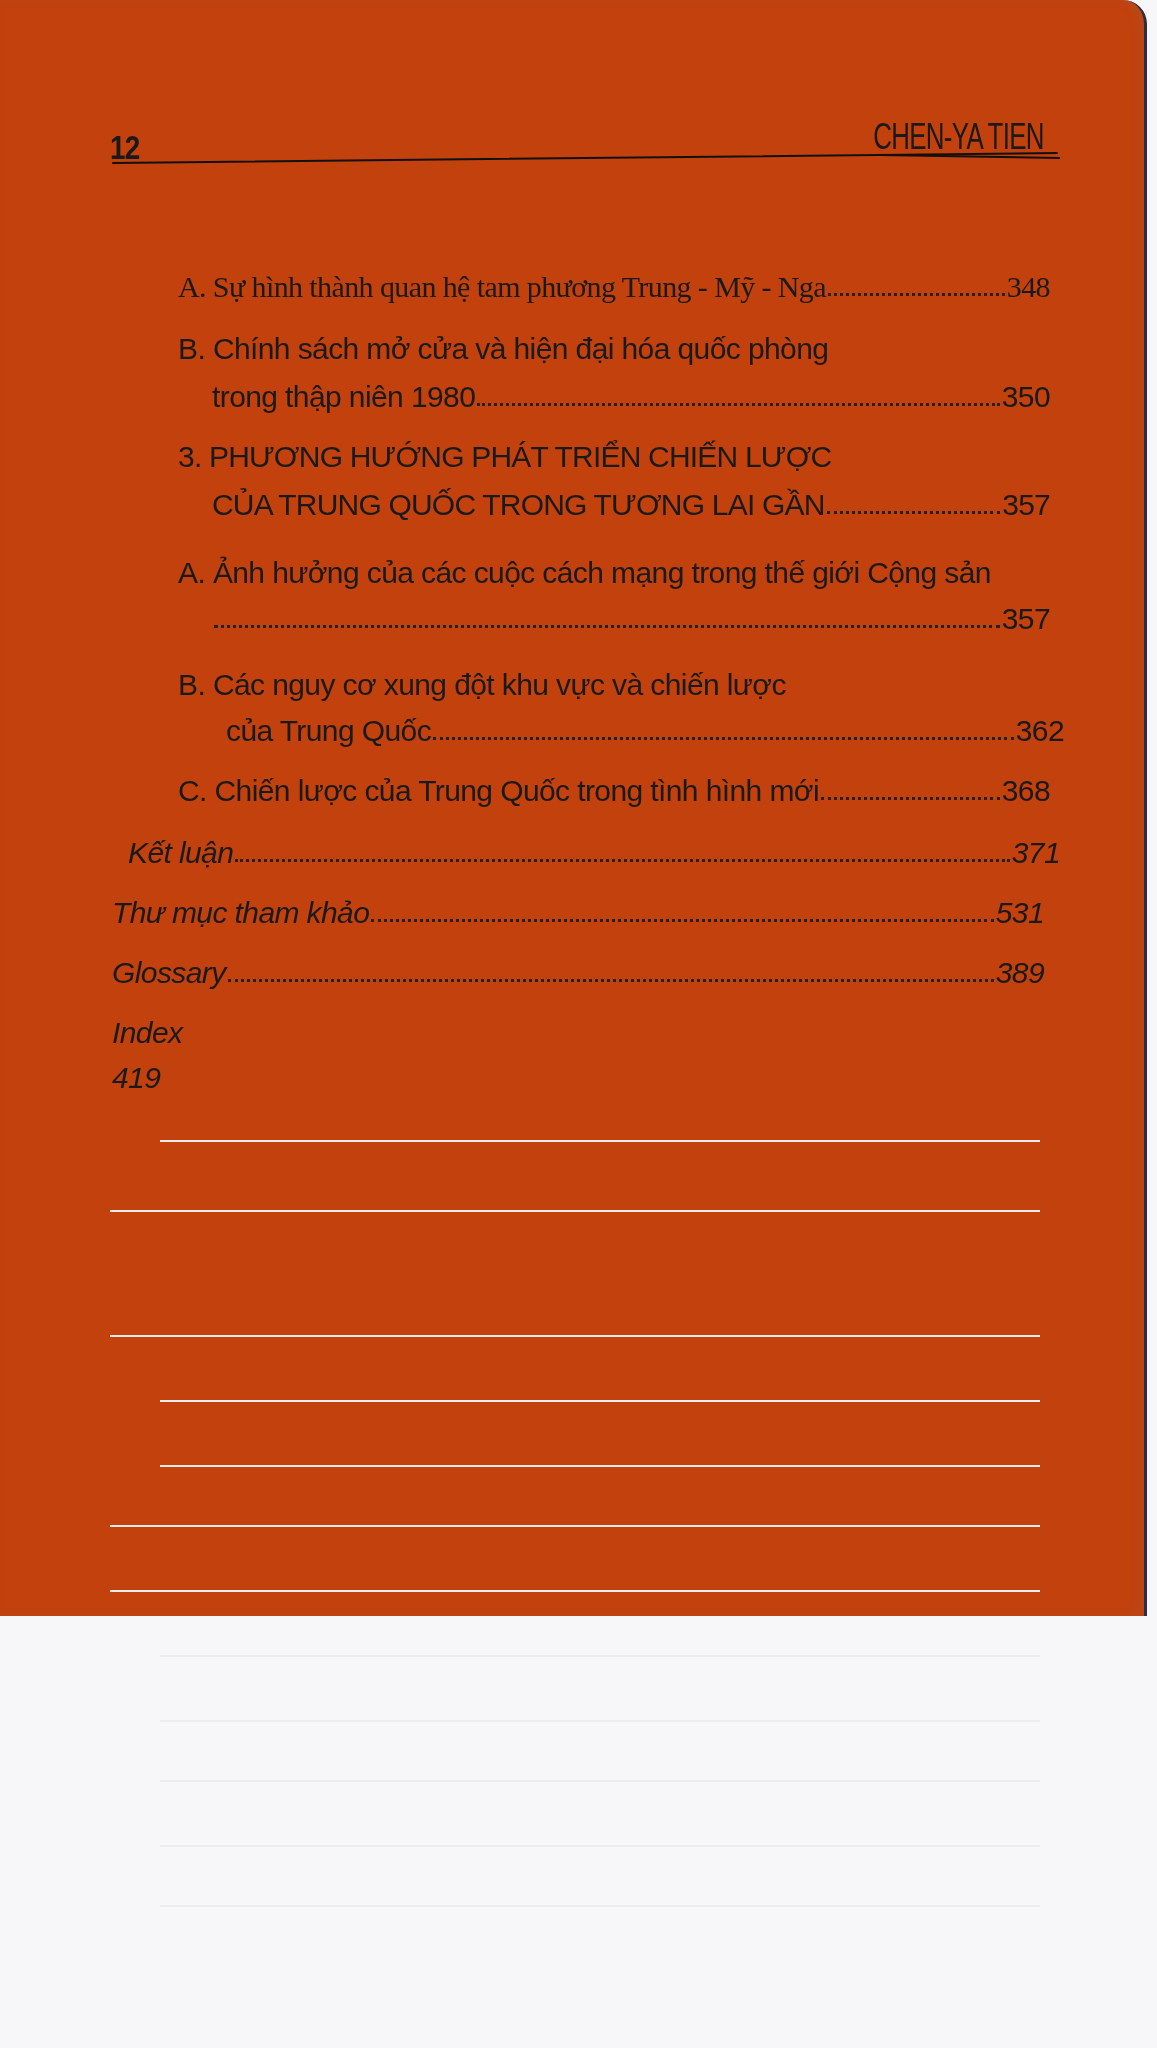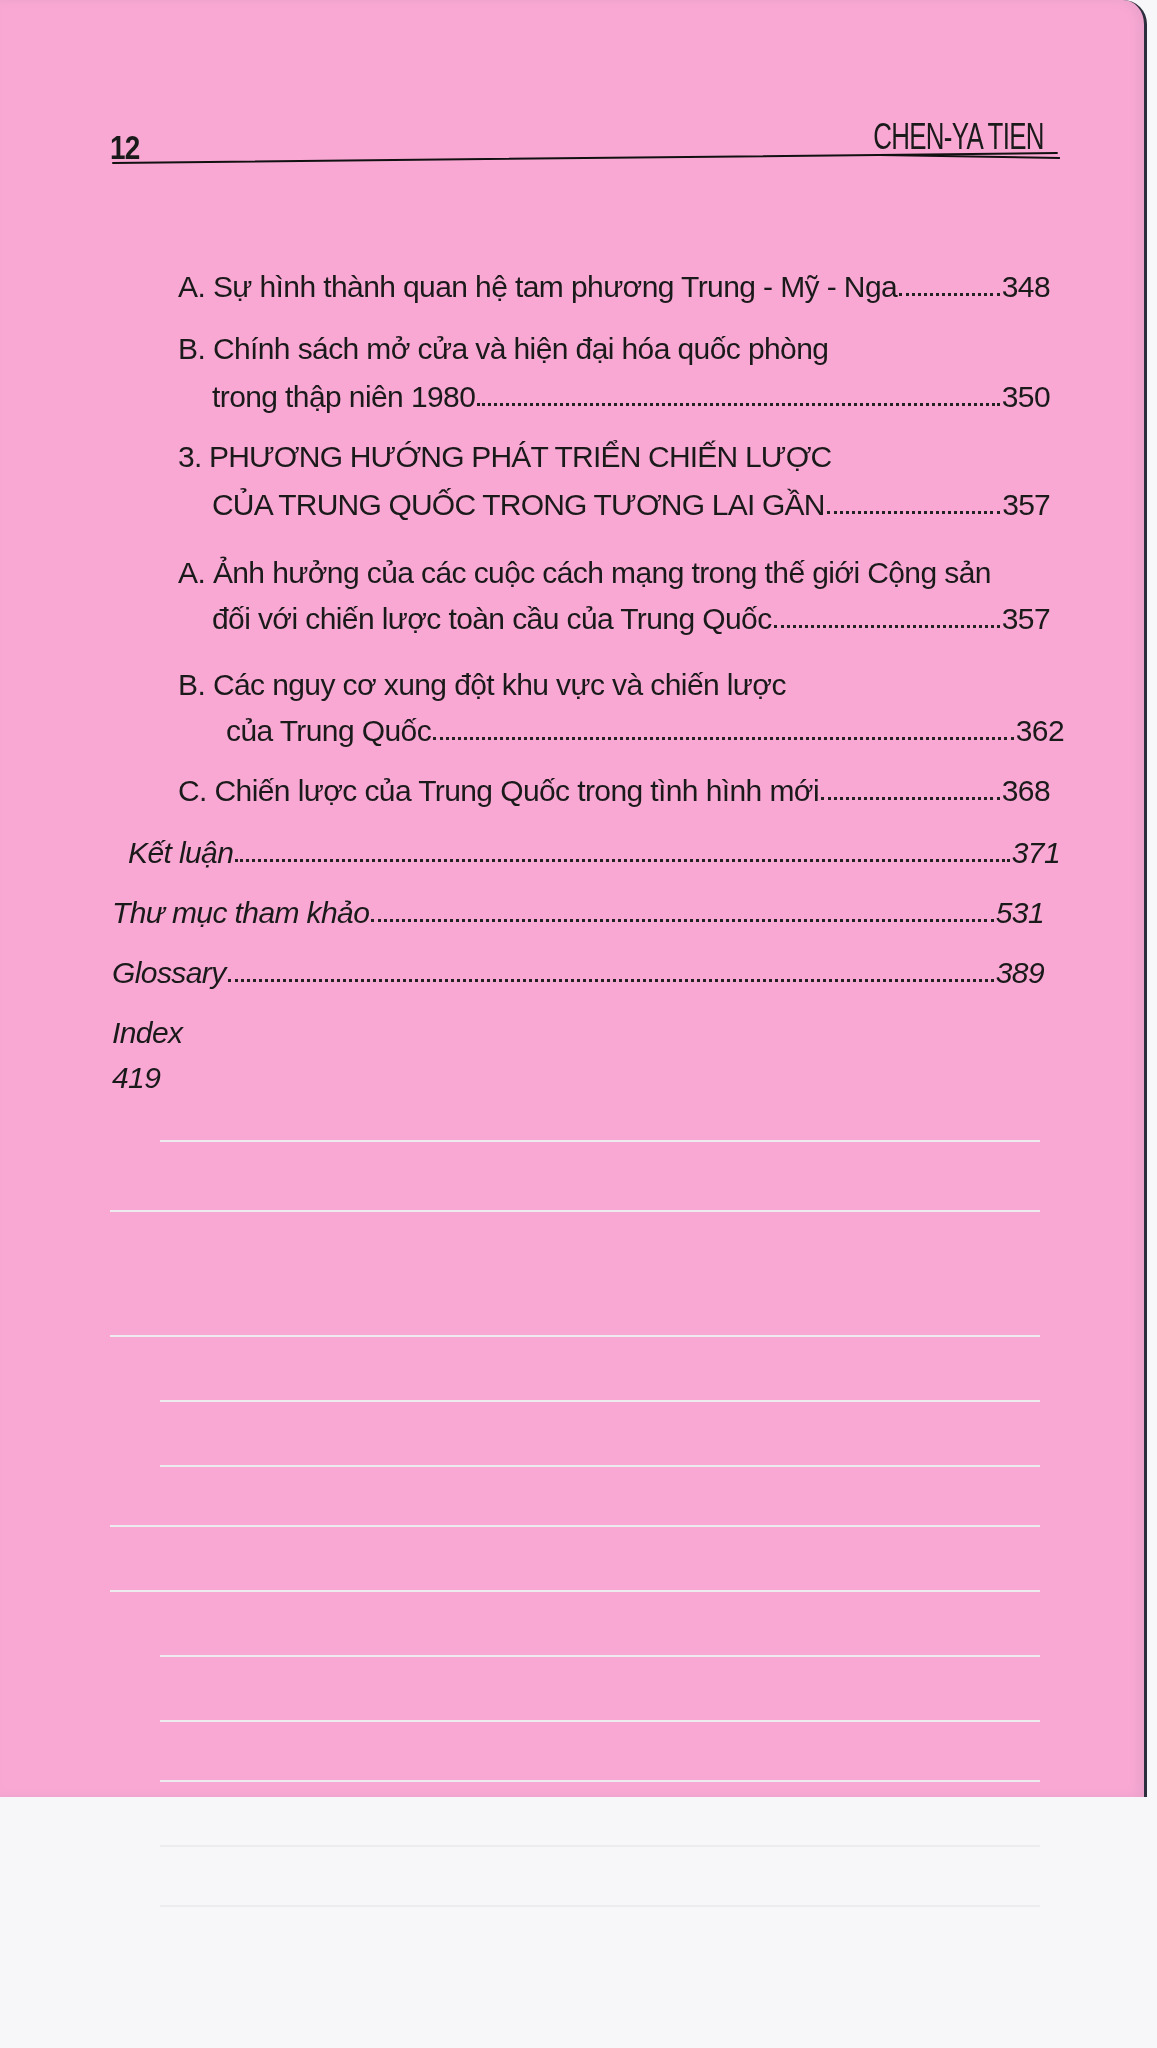--- a/index.html
+++ b/index.html
@@ -5,22 +5,22 @@
     html, body { margin: 0; padding: 0; }
     body {
       width: 1157px; height: 2048px;
       background: #f7f7f9;
       position: relative; overflow: hidden;
       font-family: "Liberation Sans", sans-serif;
       color: #1a1a1a;
     }
     .page {
       position: absolute; left: 0; top: 0;
-      width: 1144px; height: 1797px;
-      background: #f9a8d4;
+      width: 1144px; height: 1616px;
+      background: #c2410c;
       border-right: 3px solid #2c2f3d;
       border-top-right-radius: 24px;
       box-shadow: inset -6px 0 10px rgba(120,120,140,0.12);
     }
     .folio {
       position: absolute; left: 110px; top: 128px;
       font-size: 34px; font-weight: bold; letter-spacing: -1px;
       transform: scaleX(0.82); transform-origin: left;
     }
     .running-head {
@@ -74,21 +74,21 @@
   <div class="ghost" style="left:160px; top:1400px; width:880px;"></div>
   <div class="ghost" style="left:160px; top:1465px; width:880px;"></div>
   <div class="ghost" style="left:110px; top:1525px; width:930px;"></div>
   <div class="ghost" style="left:110px; top:1590px; width:930px;"></div>
   <div class="ghost" style="left:160px; top:1655px; width:880px;"></div>
   <div class="ghost" style="left:160px; top:1720px; width:880px;"></div>
   <div class="ghost" style="left:160px; top:1780px; width:880px;"></div>
   <div class="ghost" style="left:160px; top:1845px; width:880px;"></div>
   <div class="ghost" style="left:160px; top:1905px; width:880px;"></div>
 
-  <div class="toc-line" style="left:178px; top:270px; width:872px;">
+  <div class="toc-line" style="left:178px; top:270px; width:872px;font-family:Liberation Serif, serif;">
     <span class="label">A.  Sự hình thành quan hệ tam phương Trung - Mỹ - Nga</span>
     <span class="leader"></span>
     <span class="page-num">348</span>
   </div>
 
   <div class="toc-line" style="left:178px; top:332px; width:872px;">
     <span class="label">B.  Chính sách mở cửa và hiện đại hóa quốc phòng</span>
   </div>
   <div class="toc-line" style="left:212px; top:380px; width:838px;">
     <span class="label">trong thập niên 1980</span>
@@ -102,21 +102,20 @@
   <div class="toc-line upper" style="left:212px; top:488px; width:838px;">
     <span class="label">CỦA TRUNG QUỐC TRONG TƯƠNG LAI GẦN</span>
     <span class="leader"></span>
     <span class="page-num">357</span>
   </div>
 
   <div class="toc-line" style="left:178px; top:556px; width:872px;">
     <span class="label">A.  Ảnh hưởng của các cuộc cách mạng trong thế giới Cộng sản</span>
   </div>
   <div class="toc-line" style="left:212px; top:602px; width:838px;">
-    <span class="label">đối với chiến lược toàn cầu của Trung Quốc</span>
     <span class="leader"></span>
     <span class="page-num">357</span>
   </div>
 
   <div class="toc-line" style="left:178px; top:668px; width:872px;">
     <span class="label">B.  Các nguy cơ xung đột khu vực và chiến lược</span>
   </div>
   <div class="toc-line" style="left:212px; top:714px; width:838px;margin-left:14px;">
     <span class="label">của Trung Quốc</span>
     <span class="leader"></span>

